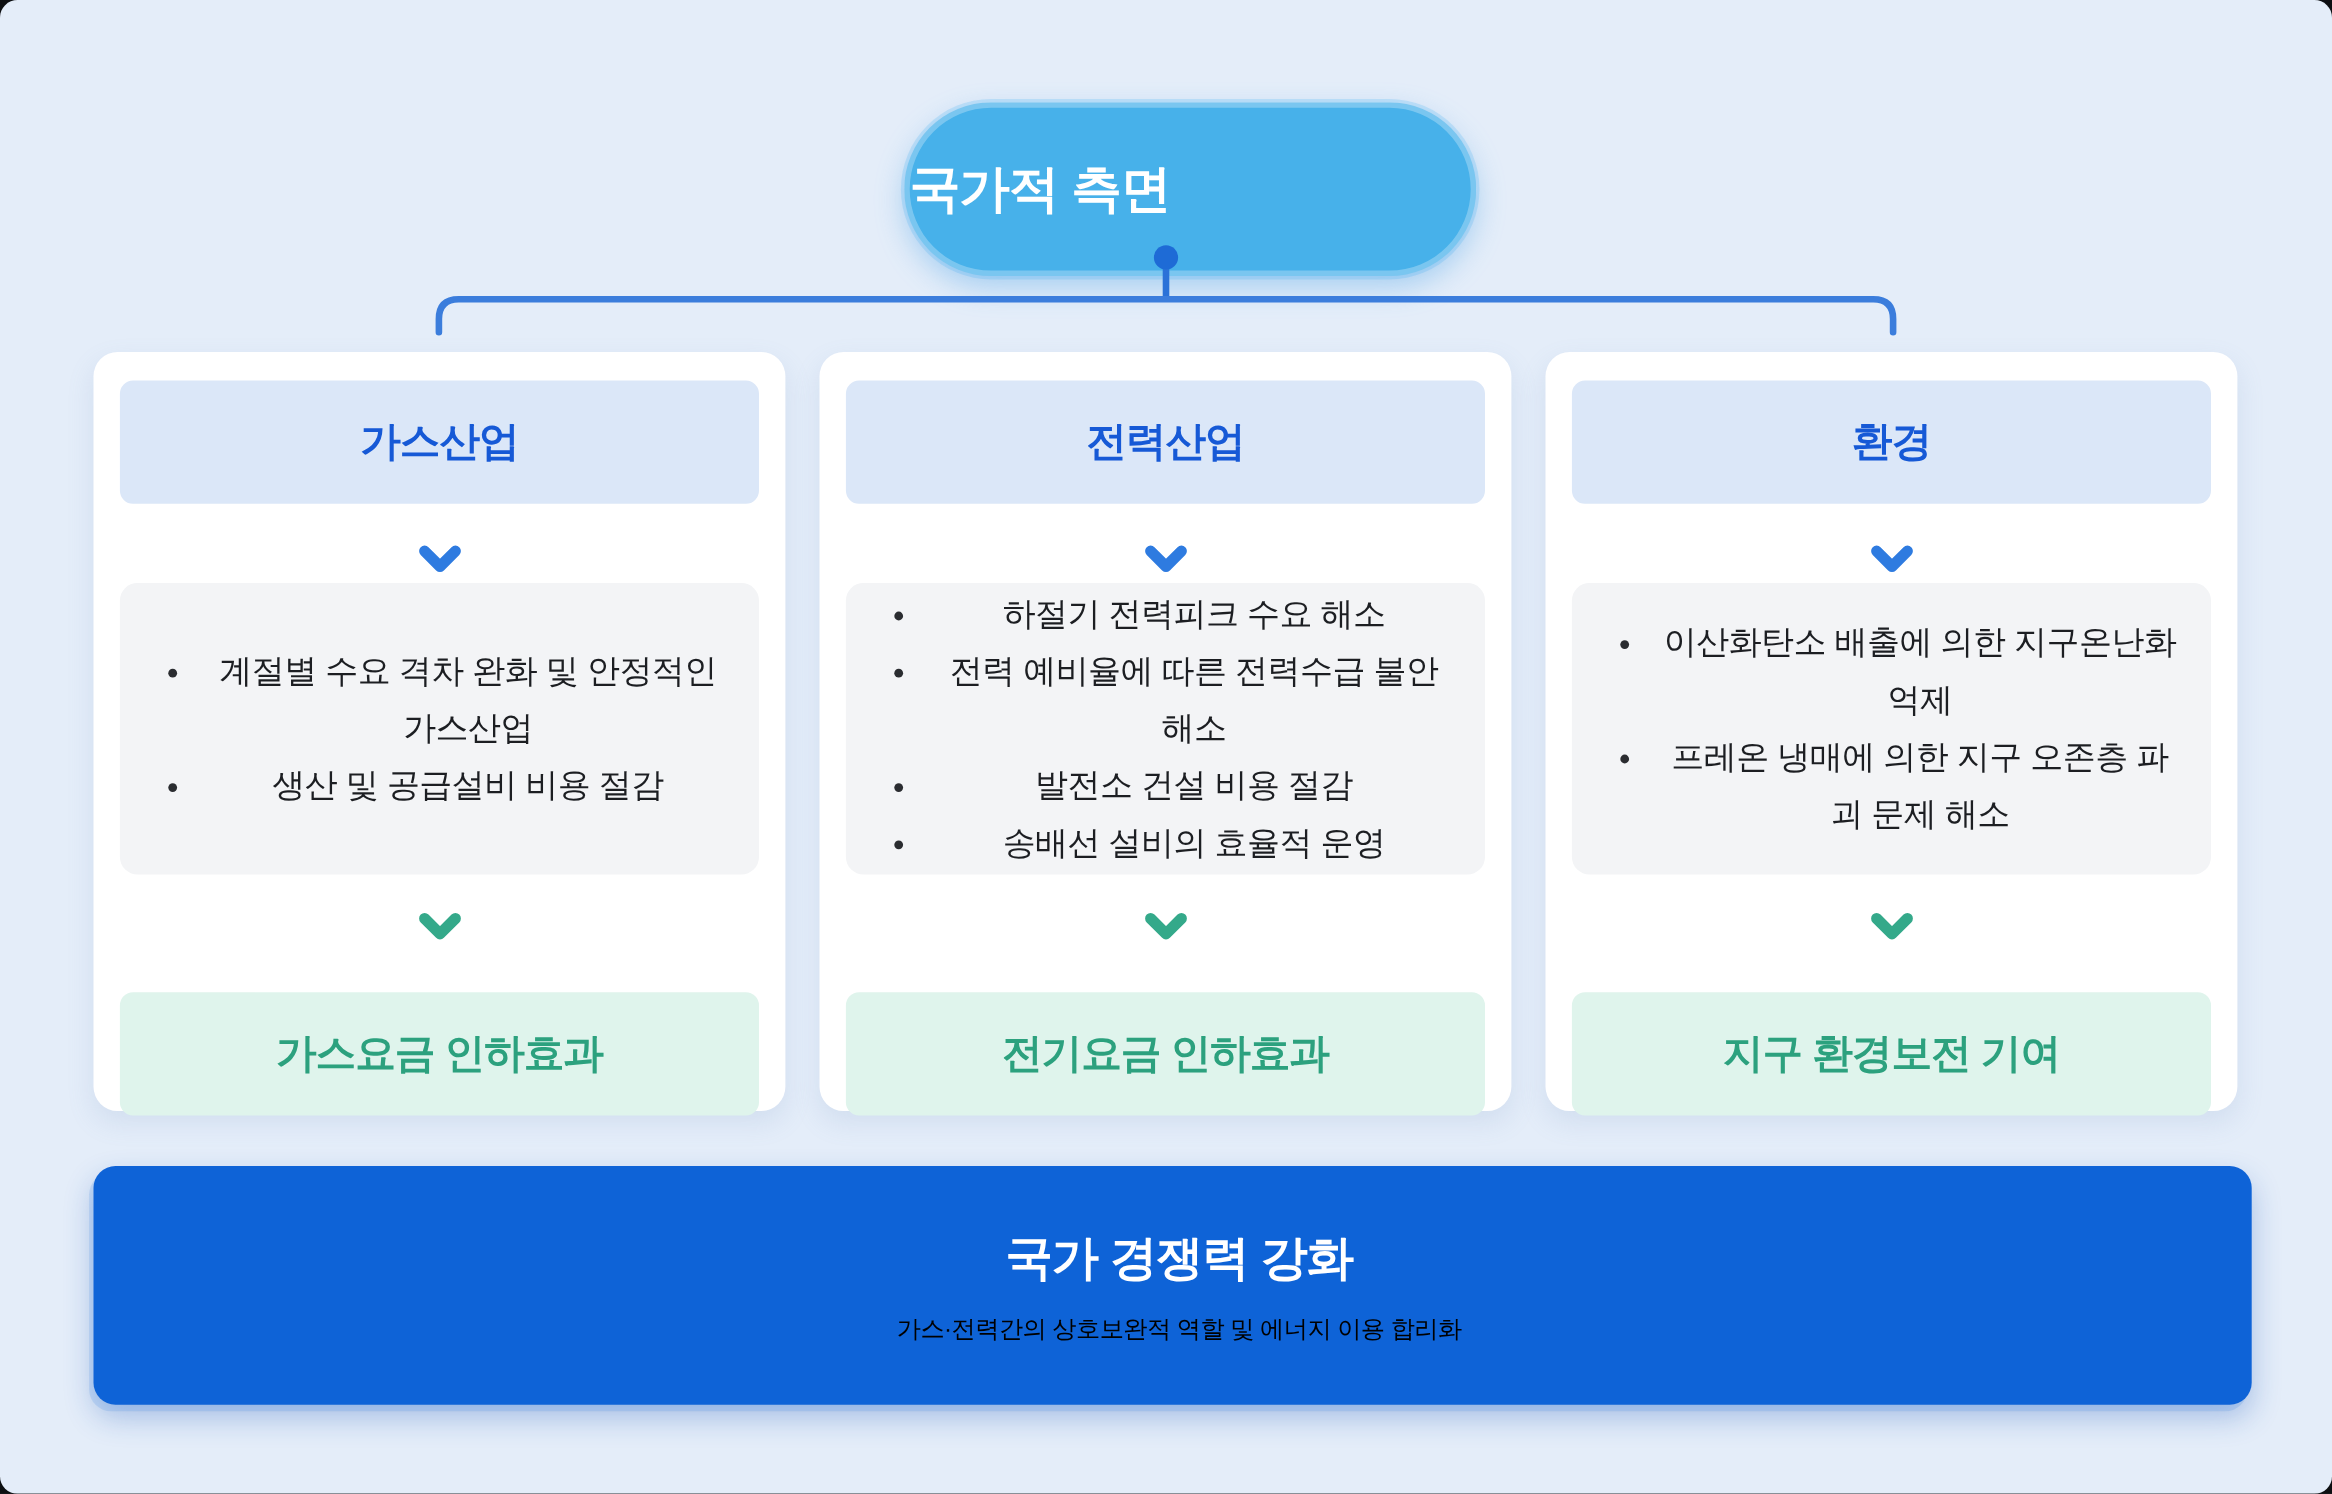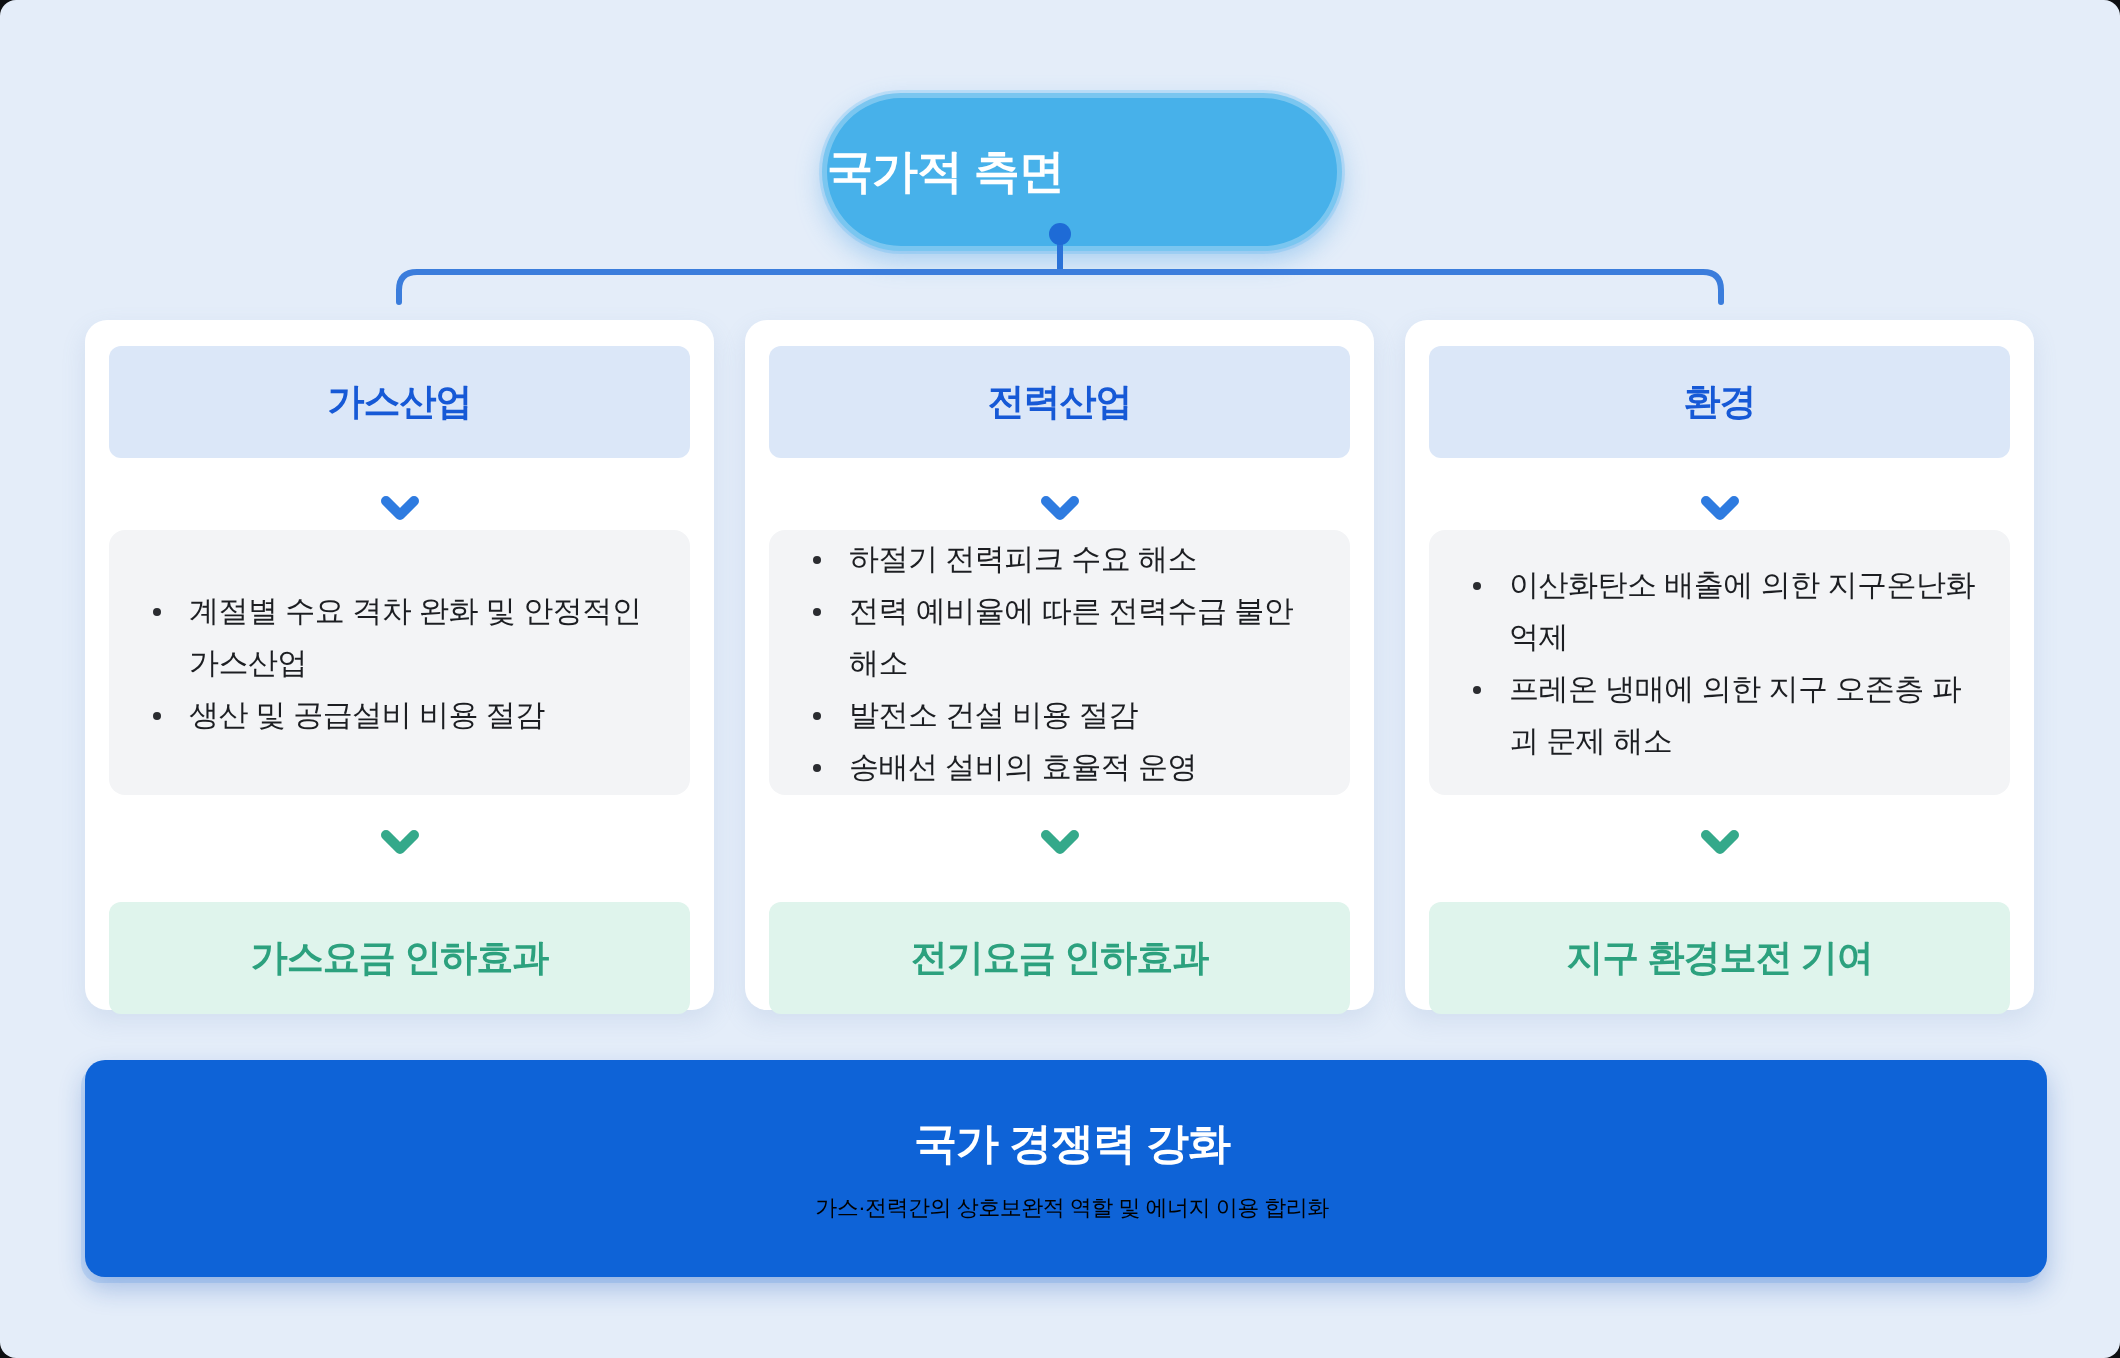--- a/index.html
+++ b/index.html
@@ -14,21 +14,21 @@
     width:510px;height:148px;border-radius:84px;
     background:var(--pill,#47B1EA);
     border:5px solid rgba(255,255,255,0.28);
     box-shadow:0 10px 26px rgba(70,160,230,0.40), 0 0 0 3px rgba(130,200,245,0.35);
     display:flex;align-items:center;justify-content:flex-start;margin-top:13px;
   }
   .pill-label{color:#ffffff;font-size:46px;font-weight:bold;letter-spacing:-1px;}
   
   .connector{position:absolute;left:0;top:0;width:2120px;height:340px;pointer-events:none;}
   
-  .cards{position:absolute;left:85px;top:320px;width:1950px;display:flex;gap:31px;}
+  .cards{position:absolute;left:85px;top:320px;width:1950px;display:flex;gap:31px;text-align:center;}
   .card{
     width:629px;height:690px;background:#ffffff;border-radius:22px;
     box-shadow:0 10px 24px rgba(110,140,190,0.16);
     box-sizing:border-box;padding:26px 24px 36px 24px;
     display:flex;flex-direction:column;
   }
   .card-header{
     height:112px;border-radius:12px;background:var(--headerBg,#DBE7F8);
     display:flex;align-items:center;justify-content:center;flex:0 0 auto;
   }

